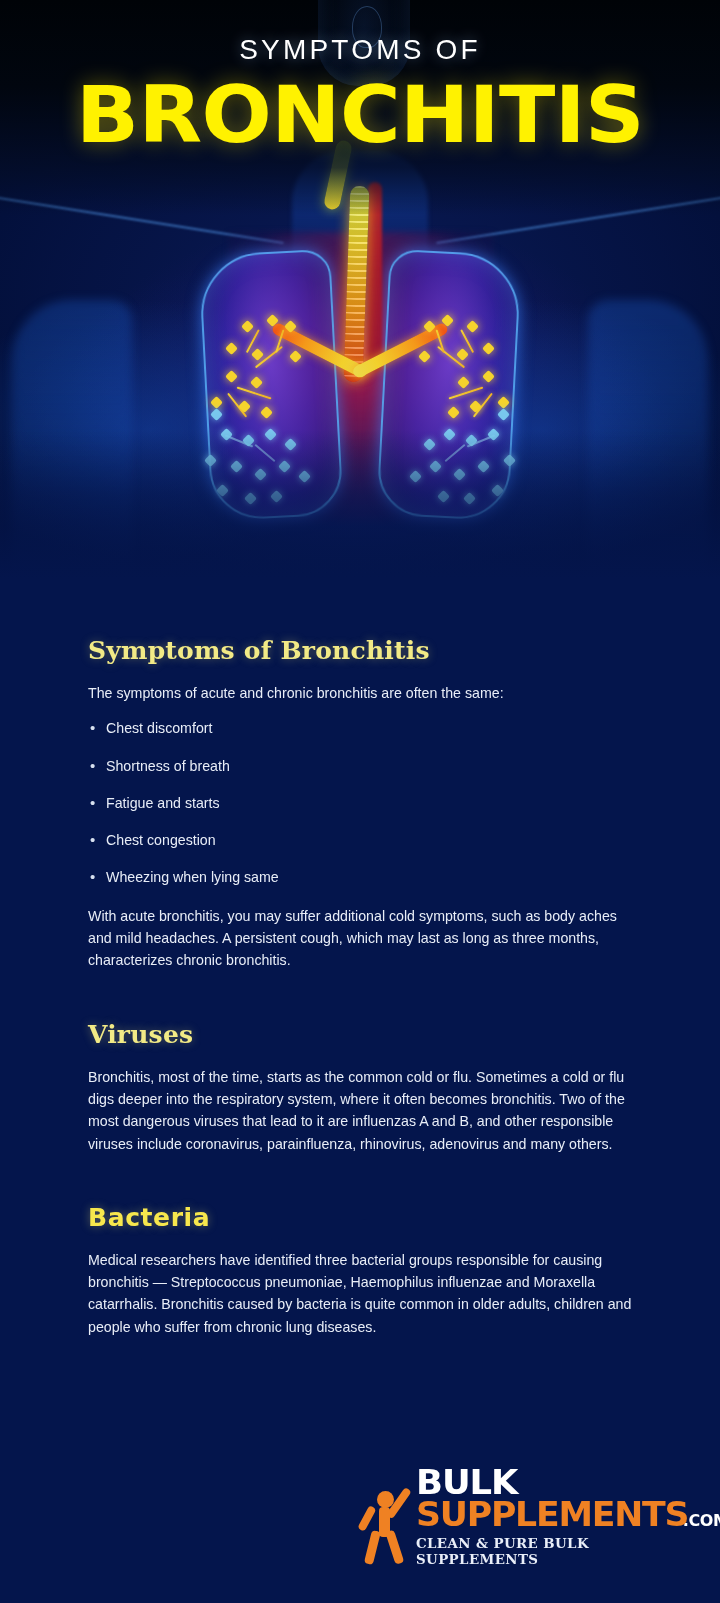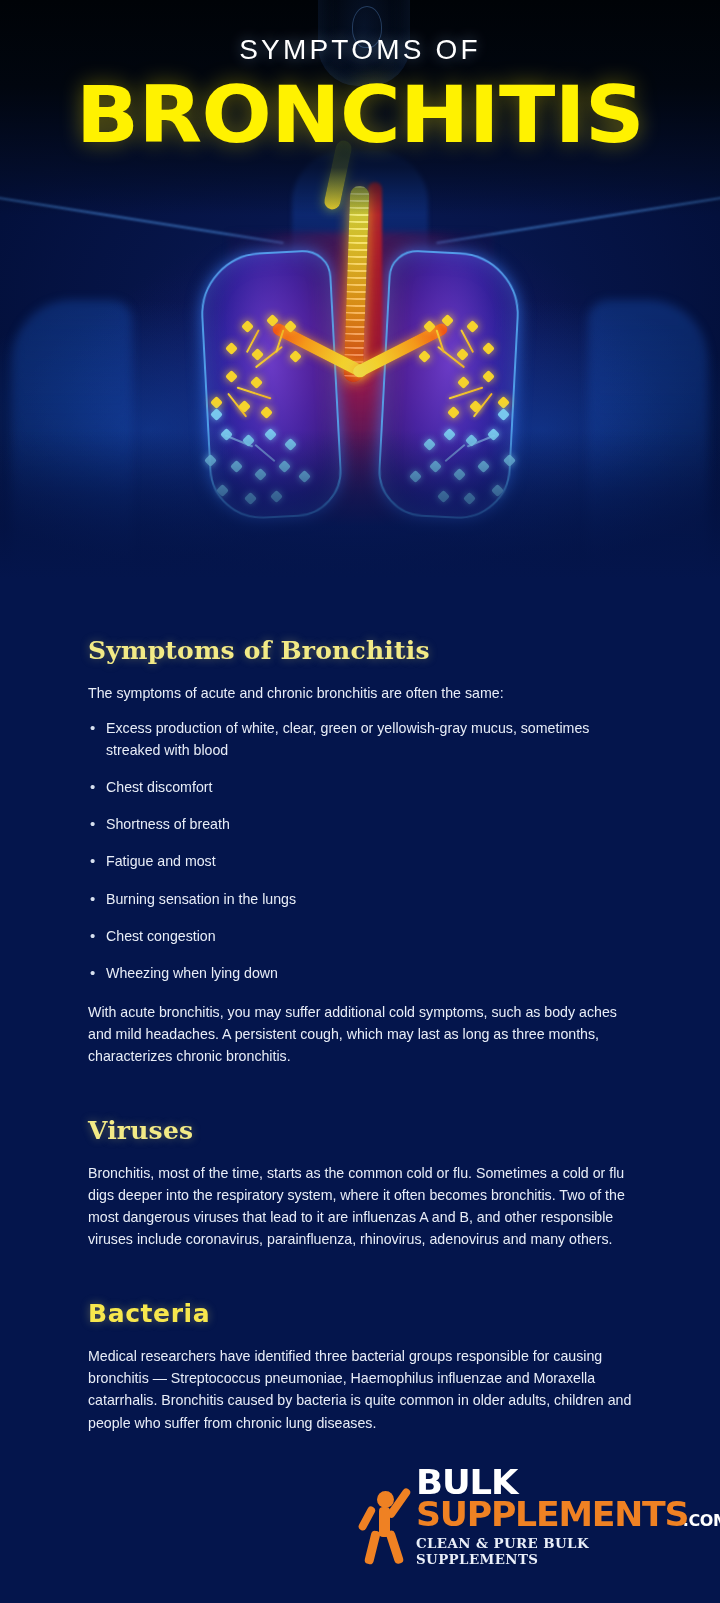--- a/index.html
+++ b/index.html
@@ -370,27 +370,25 @@
     <div class="title-small">SYMPTOMS OF</div>
     <div class="title-big">BRONCHITIS</div>
   </div>
 
   <div class="content">
 
     <div class="section">
       <h2 class="sec-serif">Symptoms of Bronchitis</h2>
       <p class="body">The symptoms of acute and chronic bronchitis are often the same:</p>
       <ul class="symptom-list">
-        <li class="body">Excess production of white, clear, green or yellowish-gray mucus, sometimes streaked with blood</li>
         <li class="body">Chest discomfort</li>
         <li class="body">Shortness of breath</li>
-        <li class="body">Fatigue and most</li>
-        <li class="body">Burning sensation in the lungs</li>
+        <li class="body">Fatigue and starts</li>
         <li class="body">Chest congestion</li>
-        <li class="body">Wheezing when lying down</li>
+        <li class="body">Wheezing when lying same</li>
       </ul>
       <p class="body">With acute bronchitis, you may suffer additional cold symptoms, such as body aches and mild headaches. A persistent cough, which may last as long as three months, characterizes chronic bronchitis.</p>
     </div>
 
     <div class="gap-lg"></div>
 
     <div class="section">
       <h2 class="sec-serif">Viruses</h2>
       <p class="body">Bronchitis, most of the time, starts as the common cold or flu. Sometimes a cold or flu digs deeper into the respiratory system, where it often becomes bronchitis. Two of the most dangerous viruses that lead to it are influenzas A and B, and other responsible viruses include coronavirus, parainfluenza, rhinovirus, adenovirus and many others.</p>
     </div>

